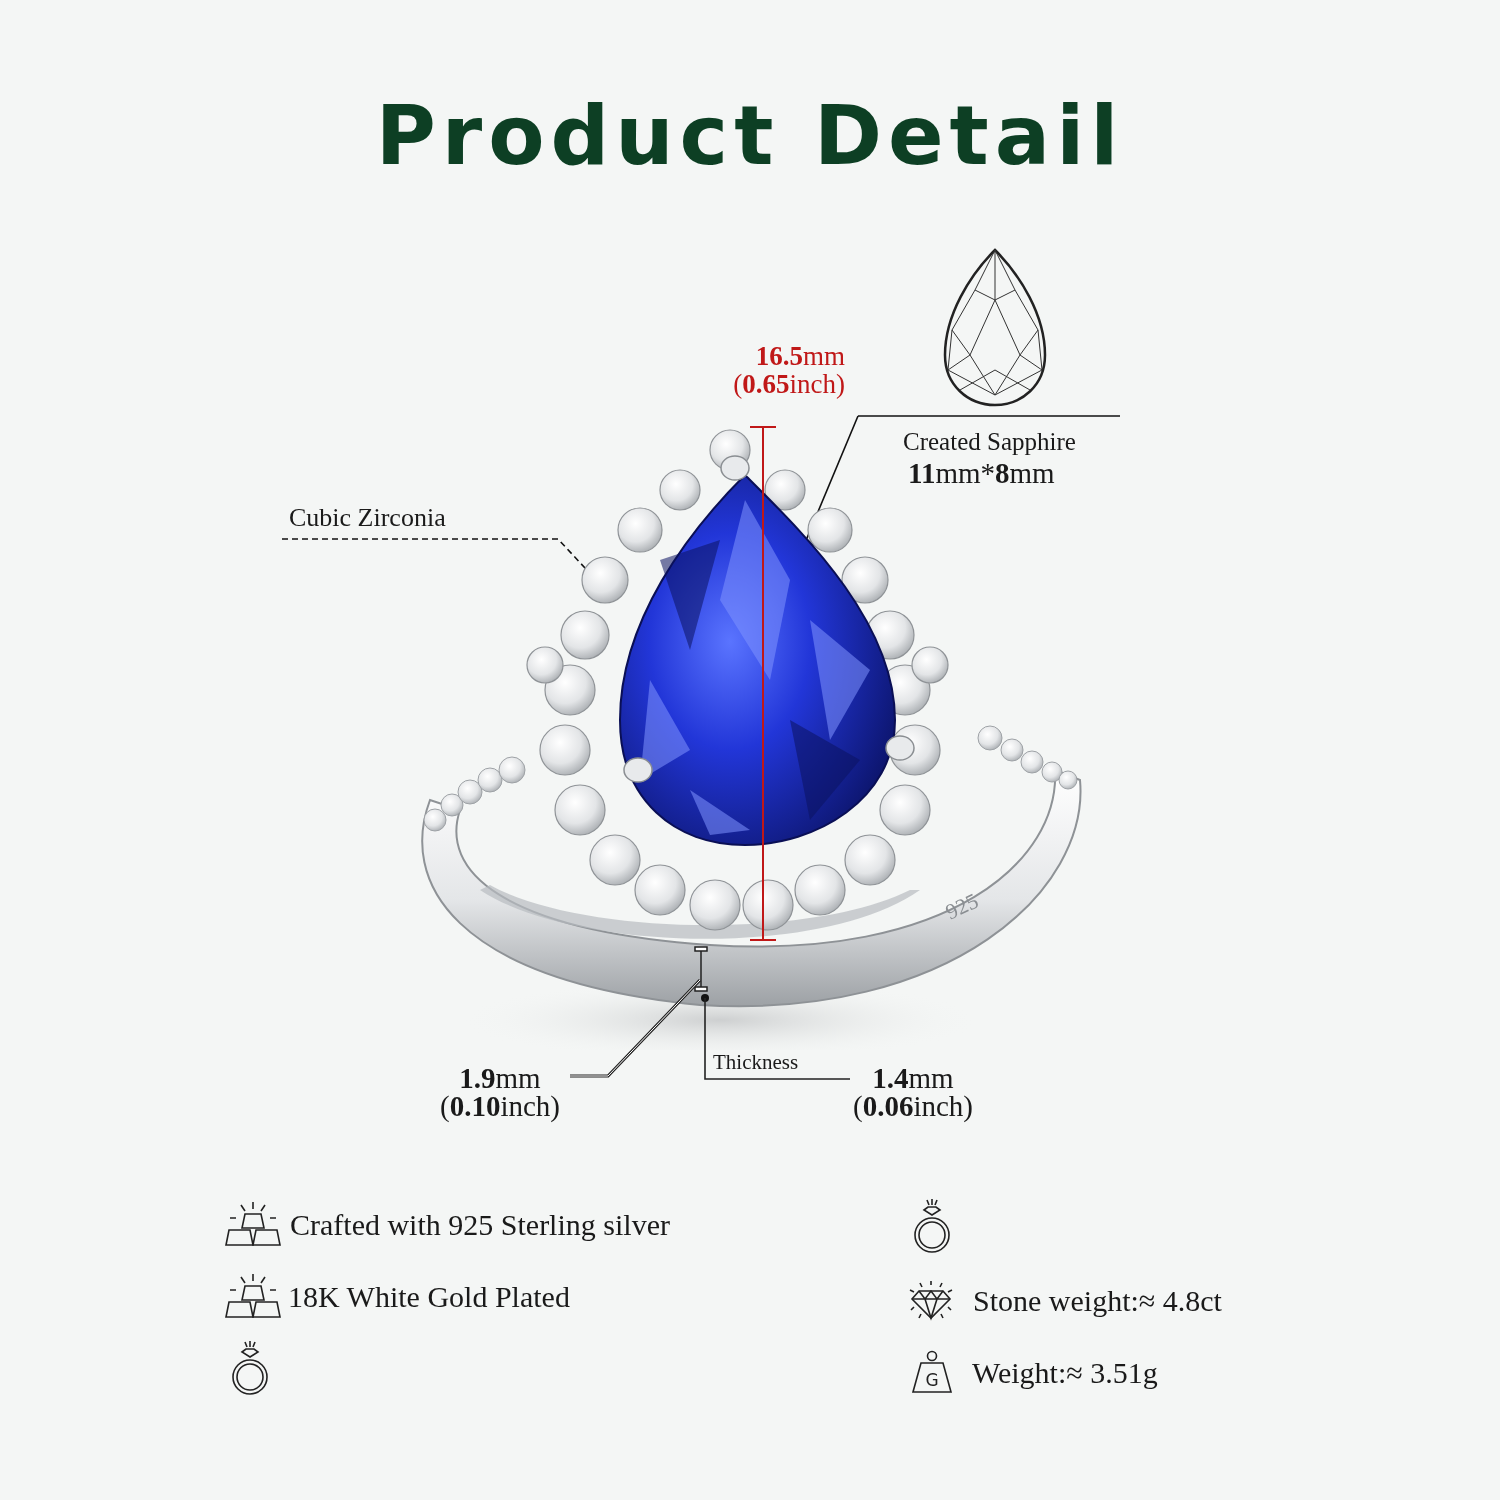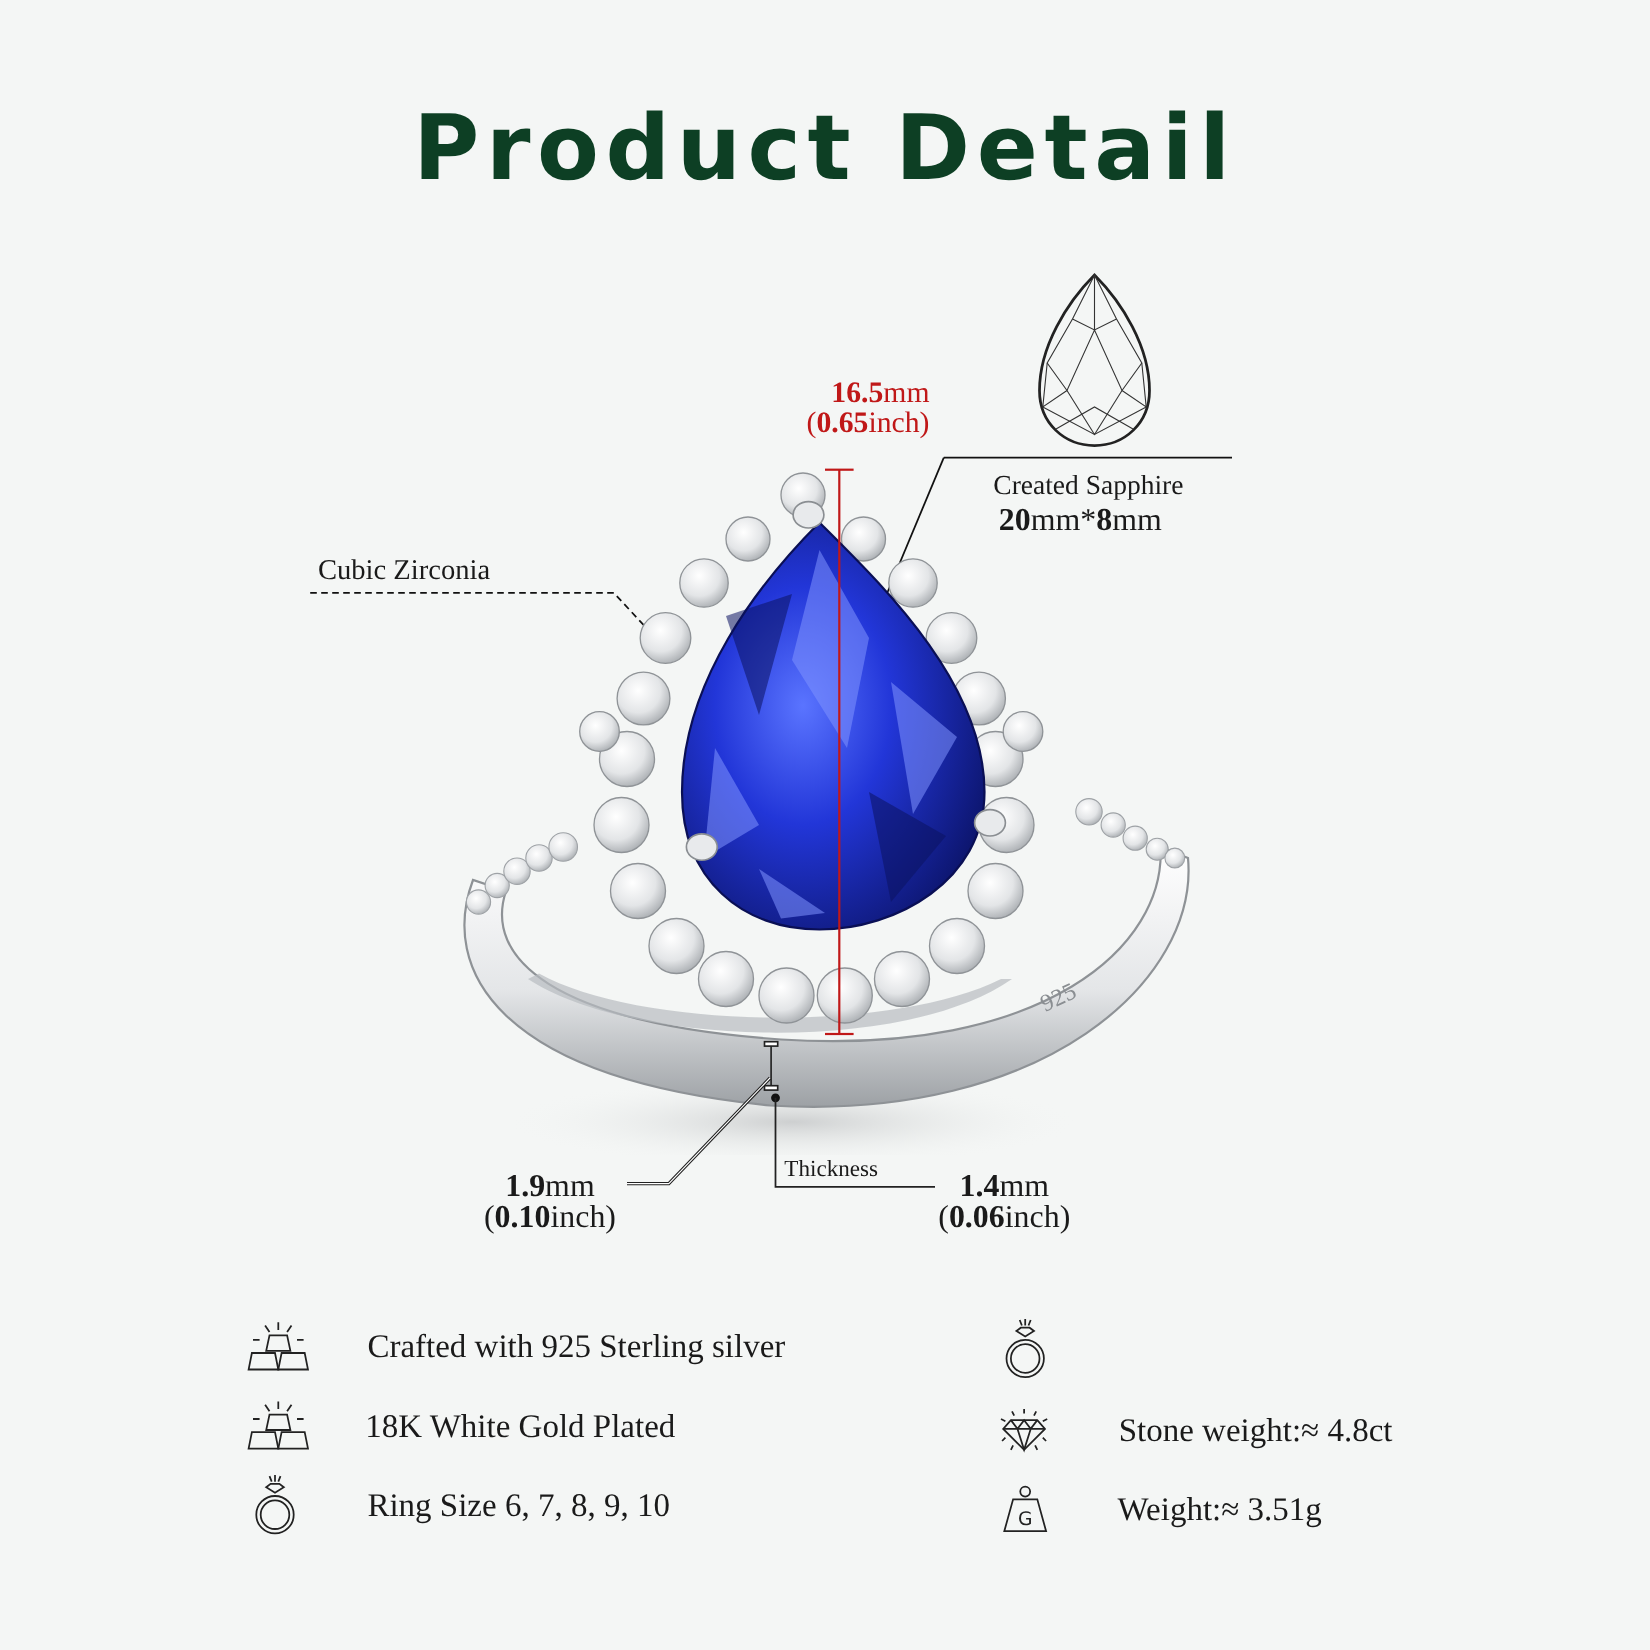--- a/index.html
+++ b/index.html
@@ -12,21 +12,21 @@
   .abs { position:absolute; }
   .title {
     left:0; top:88px; width:1500px; text-align:center;
     font-family:"DejaVu Sans", "Liberation Sans", sans-serif;
     font-weight:bold; font-size:82px; letter-spacing:6px;
   }
   .dim-red { text-align:right; font-size:27px; line-height:28px; }
   .dim-red b { font-weight:bold; }
   .label { font-size:26px;font-family:Liberation Serif, serif; }
   .dim { text-align:center; font-size:29px; line-height:28px; }
-  .feat { display:flex; align-items:center; font-size:30px;gap:44px; }
+  .feat { display:flex; align-items:center; font-size:30px; }
   .feat svg { flex:0 0 auto; }
   .feat span { white-space:nowrap; }
 </style>
 </head>
 <body>
 
 <div class="abs title" style="color:#0d3f24">Product Detail</div>
 
 <svg class="abs" style="left:940px;top:245px" width="110" height="165" viewBox="0 0 110 165">
   <path d="M55 5 C30 30 5 70 5 110 C5 140 28 160 55 160 C82 160 105 140 105 110 C105 70 80 30 55 5 Z" fill="none" stroke="#222" stroke-width="2.5"></path>
@@ -46,21 +46,21 @@
   <line x1="340" y1="6" x2="78" y2="6" stroke="#111" stroke-width="1.6"></line>
   <line x1="78" y1="6" x2="22" y2="140" stroke="#111" stroke-width="1.6"></line>
   <circle cx="20" cy="142" r="14" fill="#fff" stroke="#555" stroke-width="2"></circle>
   <circle cx="20" cy="142" r="9" fill="#000"></circle>
 </svg>
 
 <div class="abs label" style="left:903px;top:428px;font-size:25px">
   <span>Created Sapphire</span>
 </div>
 <div class="abs" style="left:908px;top:457px;font-size:29px">
-  <b>20</b><span>mm*</span><b>8</b><span>mm</span>
+  <b>11</b><span>mm*</span><b>8</b><span>mm</span>
 </div>
 
 <div class="abs dim-red" style="left:645px;top:342px;width:200px;color:#c01818">
   <div><b>16.5</b><span>mm</span></div>
   <div><span>(</span><b>0.65</b><span>inch)</span></div>
 </div>
 
 <div class="abs label" style="left:289px;top:503px">Cubic Zirconia</div>
 <svg class="abs" style="left:280px;top:530px" width="330" height="70" viewBox="0 0 330 70">
   <path d="M2 9 L278 9 L318 52" fill="none" stroke="#111" stroke-width="1.6" stroke-dasharray="6 4"></path>
@@ -204,21 +204,20 @@
   </svg>
   <span style="margin-left:6px">18K White Gold Plated</span>
 </div>
 <div class="abs feat" style="left:230px;top:1340px">
   <svg width="40" height="58" viewBox="0 0 40 58" fill="none" stroke="#222" stroke-width="1.6">
     <path d="M15 2 L17 7 M20 1 V7 M25 2 L23 7"></path>
     <path d="M12 12 L16 9 H24 L28 12 L20 17 Z"></path>
     <circle cx="20" cy="37" r="17"></circle>
     <circle cx="20" cy="37" r="13"></circle>
   </svg>
-  <span style="margin-left:20px">Ring Size 6, 7, 8, 9, 10</span>
 </div>
 
 <div class="abs feat" style="left:912px;top:1198px">
   <svg width="40" height="58" viewBox="0 0 40 58" fill="none" stroke="#222" stroke-width="1.6">
     <path d="M15 2 L17 7 M20 1 V7 M25 2 L23 7"></path>
     <path d="M12 12 L16 9 H24 L28 12 L20 17 Z"></path>
     <circle cx="20" cy="37" r="17"></circle>
     <circle cx="20" cy="37" r="13"></circle>
   </svg>
 </div>

